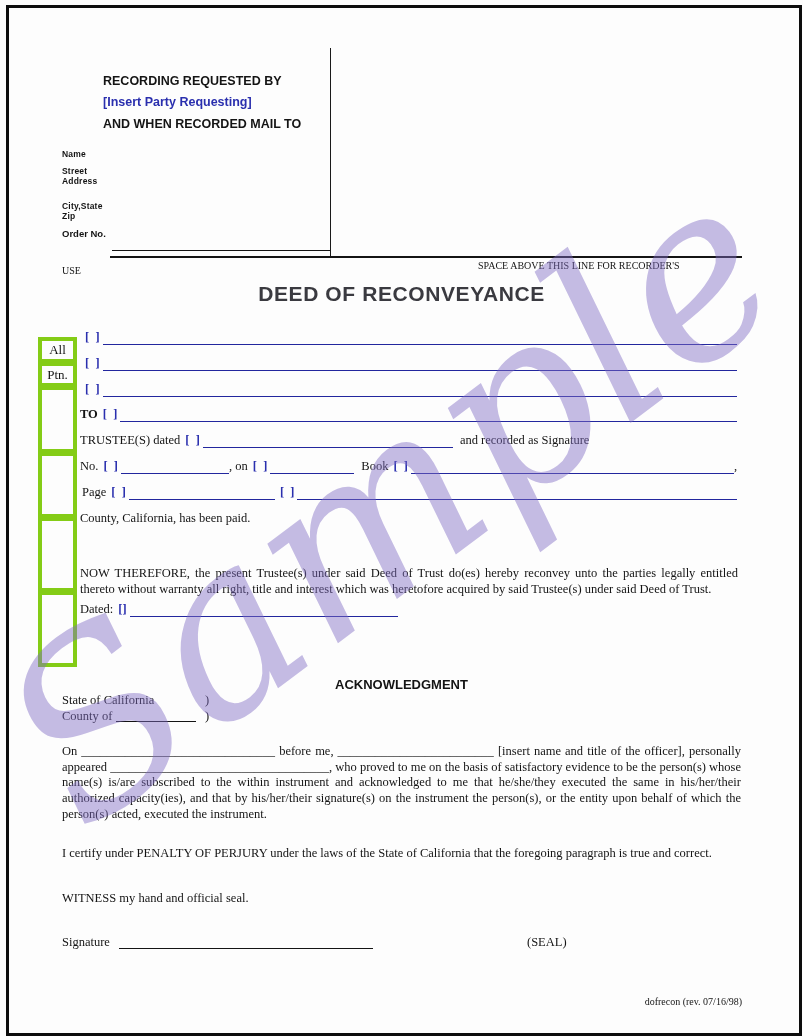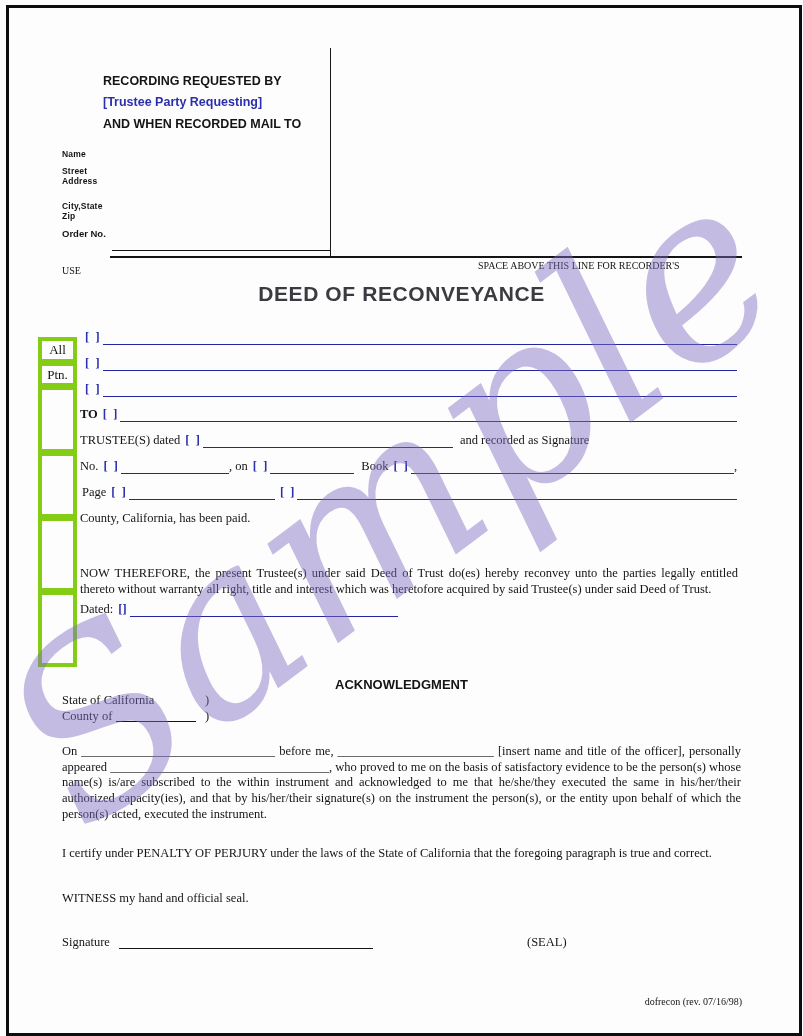--- a/index.html
+++ b/index.html
@@ -33,21 +33,21 @@
 </style>
 </head>
 <body>
 
 <div>
 
   <div class="abs frame"></div>
   <div class="abs vline"></div>
 
   <div class="abs sans b fs12" style="left:103px;top:74px">RECORDING REQUESTED BY</div>
-  <div class="abs sans b fs12 blue" style="left:103px;top:95px">[Trustee Party Requesting]</div>
+  <div class="abs sans b fs12 blue" style="left:103px;top:95px">[Insert Party Requesting]</div>
   <div class="abs sans b fs12" style="left:103px;top:117px">AND WHEN RECORDED MAIL TO</div>
 
   <div class="abs lbl" style="left:62px;top:150px">Name</div>
   <div class="abs lbl" style="left:62px;top:167px">Street</div>
   <div class="abs lbl" style="left:62px;top:177px">Address</div>
   <div class="abs lbl" style="left:62px;top:202px">City,State</div>
   <div class="abs lbl" style="left:62px;top:212px">Zip</div>
 
   <div class="abs sans b" style="left:62px;top:228px;font-size:9.5px">Order No.</div>
   <div class="abs hline" style="left:112px;top:250px;width:218px"></div>

